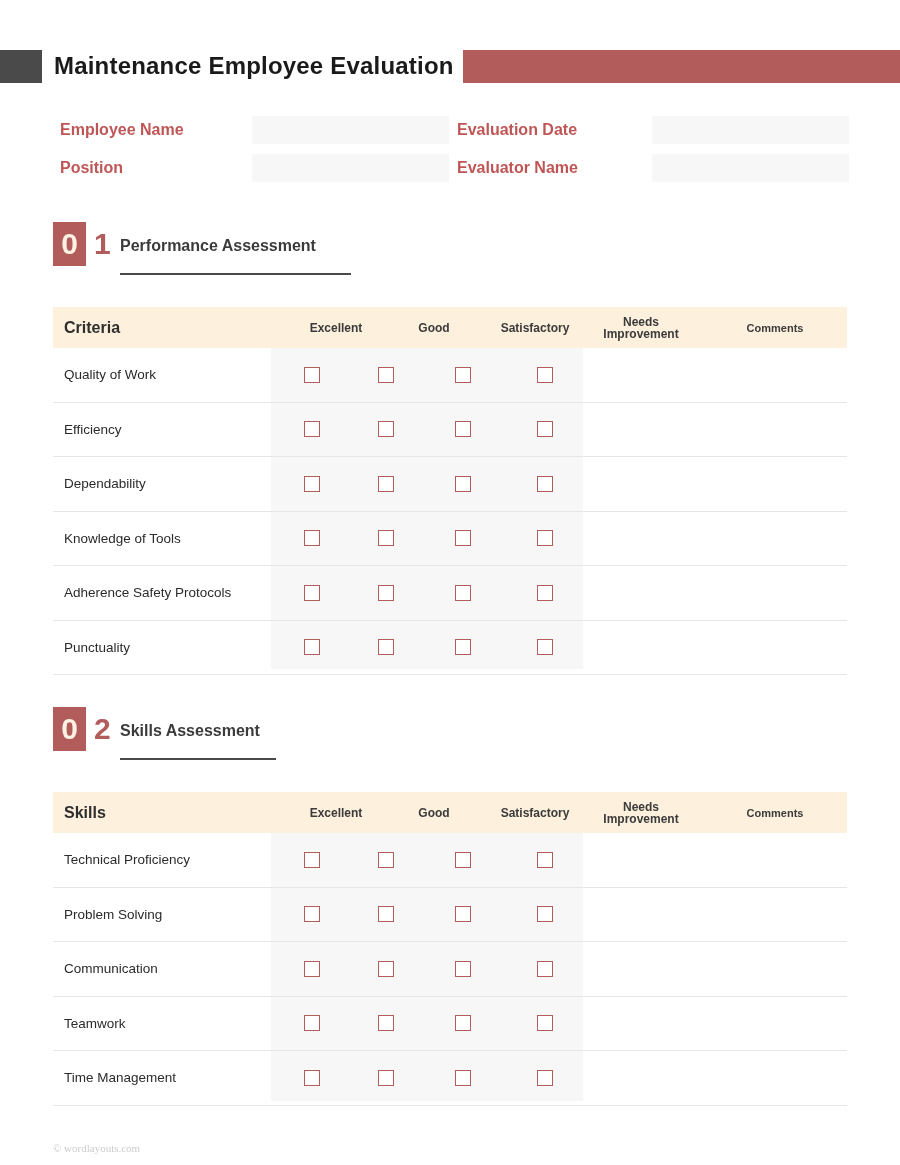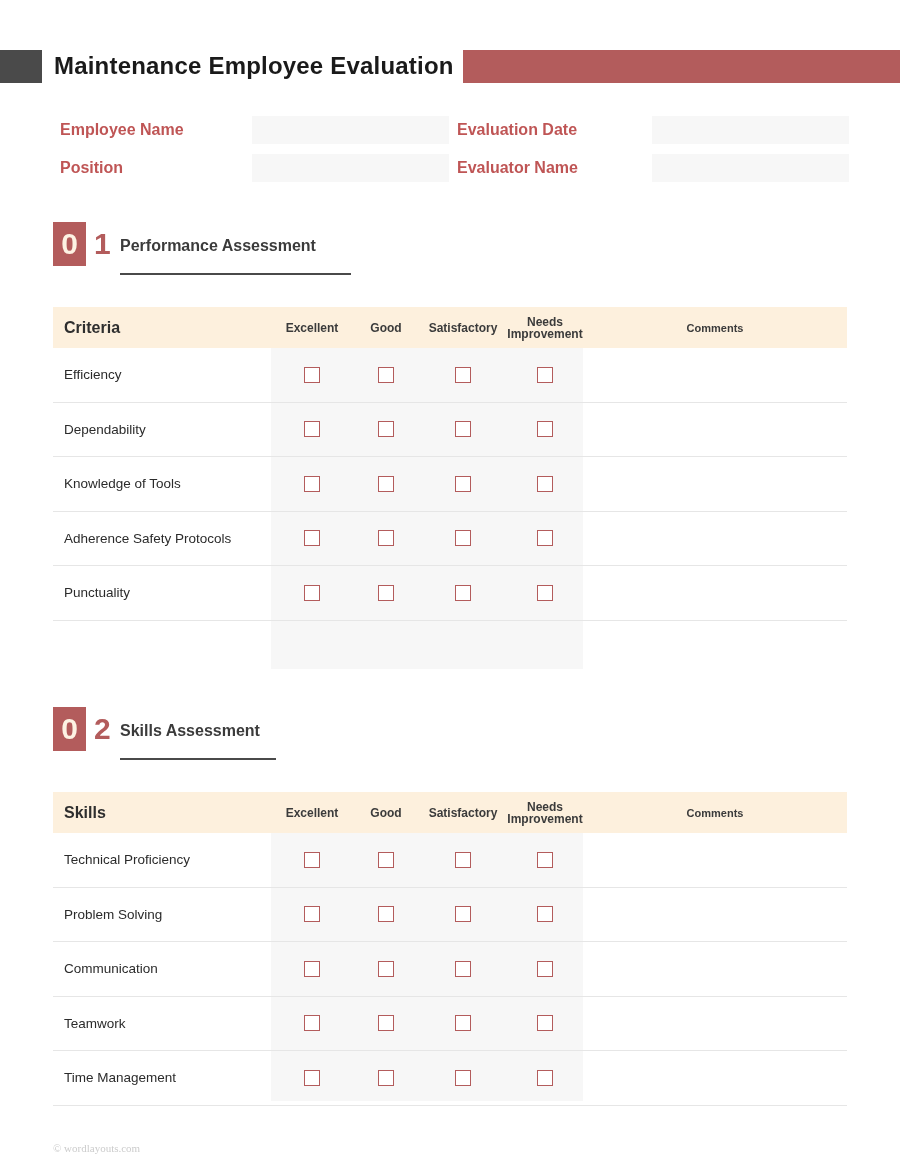--- a/index.html
+++ b/index.html
@@ -153,20 +153,21 @@
     width: 312px;
     background: #f7f7f7;
   }
   .tbl-head {
     position: relative;
     display: flex;
     align-items: center;
     height: 41px;
     background: #fdf0dd;
     z-index: 2;
+    gap: 24px;
   }
   .th-criteria {
     flex: 0 0 218px;
     padding-left: 11px;
     box-sizing: border-box;
     font-size: 16px;
     font-weight: bold;
     color: #2e2e2e;
   }
   .th-opt {
@@ -298,20 +299,36 @@
     <div class="th-opt c3">
       <div>Satisfactory</div>
     </div>
     <div class="th-opt c4">
       <div>Needs</div>
       <div>Improvement</div>
     </div>
     <div class="th-comments">Comments</div>
   </div>
 
+  <div class="tbl-row">
+    <div class="td-label">Quality of Work</div>
+    <div class="td-box c1">
+        <span class="checkbox"></span>
+      </div>
+    <div class="td-box c2">
+        <span class="checkbox"></span>
+      </div>
+    <div class="td-box c3">
+        <span class="checkbox"></span>
+      </div>
+    <div class="td-box c4">
+        <span class="checkbox"></span>
+      </div>
+    <div class="td-comments"></div>
+  </div>
 
   <div class="tbl-row">
     <div class="td-label">Efficiency</div>
     <div class="td-box c1">
         <span class="checkbox"></span>
       </div>
     <div class="td-box c2">
         <span class="checkbox"></span>
       </div>
     <div class="td-box c3">

